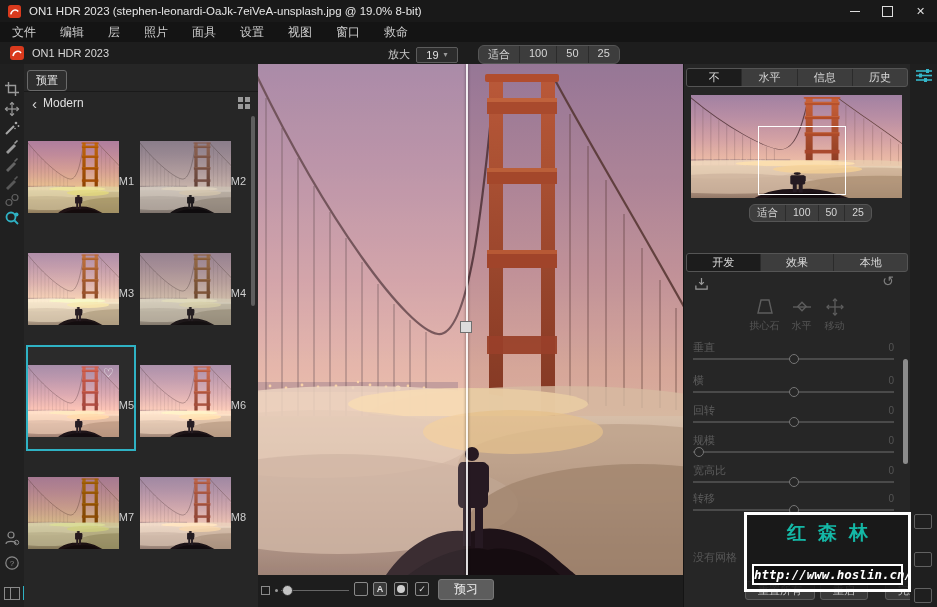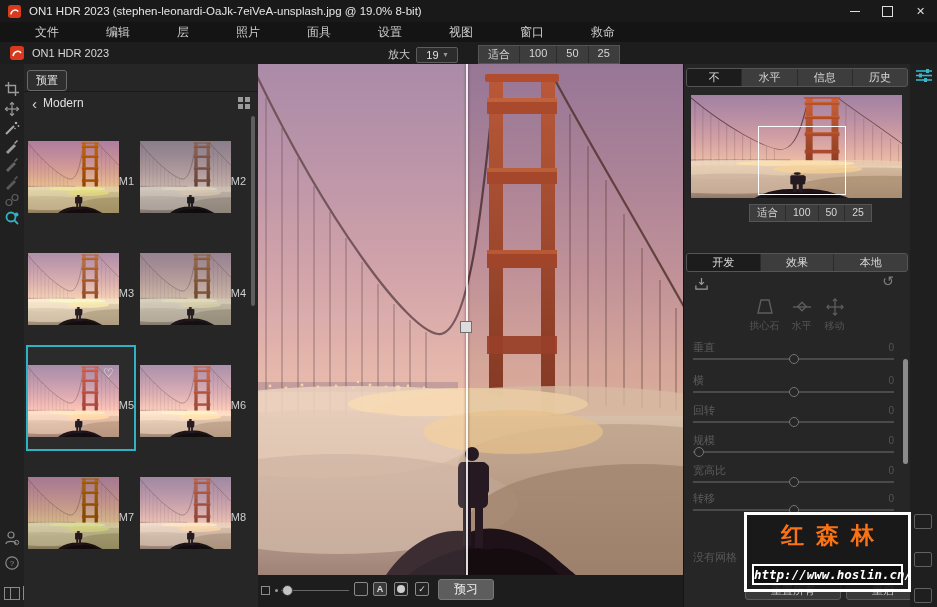--- a/index.html
+++ b/index.html
@@ -9,31 +9,31 @@
   .titlebar{position:absolute;top:0;left:0;right:0;height:22px;background:#191919;display:flex;align-items:center;}
   .app-icon{width:13px;height:13px;margin-left:8px;flex:0 0 auto;}
   .title-text{margin-left:8px;font-size:11.5px;color:#e6e6e6;white-space:nowrap;}
   .win-controls{margin-left:auto;display:flex;height:22px;}
   .win-btn{width:33px;height:22px;display:flex;align-items:center;justify-content:center;color:#ddd;}
   .glyph-min{width:10px;height:1px;background:#ddd;}
   .glyph-max{width:9px;height:9px;border:1px solid #ddd;}
   .glyph-close{font-size:11px;color:#ddd;line-height:1;}
   
   .menubar{position:absolute;top:22px;left:0;right:0;height:20px;background:#141414;display:flex;align-items:center;}
-  .menu-item{padding:0 12px;font-size:12px;color:#cfcfcf;margin-left:23px;}
+  .menu-item{padding:0 12px;font-size:12px;color:#cfcfcf;}
   
   .toolbar{position:absolute;top:42px;left:0;right:0;height:22px;background:#1d1d1d;border-bottom:2px solid #5eead4;}
   .tb-logo{position:absolute;left:10px;top:4px;width:14px;height:14px;}
   .tb-name{position:absolute;left:32px;top:5px;font-size:11px;color:#d8d8d8;}
   .zoom-controls{position:absolute;left:388px;top:3px;display:flex;align-items:center;}
   .zoom-label{font-size:11px;color:#c9c9c9;margin-right:6px;}
   .zoom-dd{width:40px;height:14px;border:1px solid #5c5c5c;background:#2c2c2c;border-radius:2px;
            display:flex;align-items:center;justify-content:center;gap:5px;font-size:11px;color:#e2e2e2;}
   .zoom-dd .arr{font-size:8px;color:#9a9a9a;}
-  .seg{display:inline-flex;background:#3d3d3d;border:1px solid #555;border-radius:0;overflow:hidden;margin-left:20px;}
+  .seg{display:inline-flex;background:#3d3d3d;border:1px solid #555;border-radius:6px;overflow:hidden;margin-left:20px;}
   .seg span{padding:1px 9px;font-size:11px;color:#d6d6d6;border-right:1px solid #2b2b2b;}
   .seg span:last-child{border-right:none;}
   
   .tool-strip{position:absolute;left:0;top:64px;bottom:0;width:24px;background:#202020;border-right:1px solid #151515;}
   .tool{position:absolute;left:4px;width:16px;height:16px;}
   
   .presets{position:absolute;left:24px;top:64px;width:234px;bottom:0;background:#262626;border-right:1px solid #0f0f0f;}
   .presets-head{position:absolute;top:0;left:0;right:0;height:27px;border-bottom:1px solid #1a1a1a;display:flex;align-items:flex-end;}
   .presets-btn{margin-left:3px;border:1px solid #6a6a6a;border-radius:3px;background:#2e2e2e;
                padding:2px 8px;font-size:11px;color:#e0e0e0;}
@@ -97,31 +97,31 @@
   .ttools{position:absolute;left:0;right:0;top:234px;display:flex;justify-content:center;gap:11px;}
   .ttool{display:flex;flex-direction:column;align-items:center;gap:3px;font-size:10px;color:#565656;}
   .sl{position:absolute;left:9px;width:201px;}
   .sl-row{display:flex;justify-content:space-between;align-items:center;height:13px;}
   .sl-label{font-size:11px;color:#5c5c5c;}
   .sl-value{font-size:10px;color:#555;}
   .sl-track{position:relative;margin-top:4px;height:1.5px;background:#4a4a4a;}
   .sl-knob{position:absolute;top:-4.5px;width:8px;height:8px;border:1.5px solid #757575;border-radius:50%;background:#262626;transform:translateX(-50%);}
   .grid-label{position:absolute;left:9px;top:486px;font-size:11px;color:#565656;}
   .actions{position:absolute;left:61px;top:517px;display:flex;gap:5px;}
-  .act-btn{padding:1px 25px;background:#3a3a3a;border:1px solid #5a5a5a;border-radius:3px;font-size:11px;color:#c6c6c6;white-space:nowrap;}
+  .act-btn{padding:1px 12px;background:#3a3a3a;border:1px solid #5a5a5a;border-radius:3px;font-size:11px;color:#c6c6c6;white-space:nowrap;}
   .act-gap{margin-left:12px;}
   .r-scroll{position:absolute;right:3px;top:295px;width:5px;height:105px;background:#8c8c8c;border-radius:3px;}
   
   .redge{position:absolute;left:910px;top:64px;width:27px;bottom:0;background:#1f1f1f;}
   .redge-top-icon{position:absolute;left:5px;top:4px;}
   .side-ic{position:absolute;left:4px;width:16px;height:13px;border:1px solid #616161;border-radius:2px;}
   
   .watermark{position:absolute;left:744px;top:512px;width:161px;height:74px;border:3px solid #fff;
              background:rgba(24,24,24,0.88);z-index:99;}
-  .wm-title{text-align:center;margin-top:5px;font-size:23px;font-weight:bold;color:#f97316;letter-spacing:12px;padding-left:12px;
+  .wm-title{text-align:center;margin-top:5px;font-size:19px;font-weight:bold;color:#14b8a6;letter-spacing:12px;padding-left:12px;
             font-family:"DejaVu Sans",sans-serif;}
   .wm-url{position:absolute;left:5px;right:5px;bottom:4px;border:2px solid #fff;background:#0e0e0e;text-align:center;
           font-family:"DejaVu Sans Mono",monospace;font-weight:bold;font-style:italic;font-size:12.5px;color:#fff;padding:1px 0;}
   
   .f-m1{filter:hue-rotate(18deg) saturate(1.3) brightness(1.02);}
   .f-m2{filter:saturate(0.45) brightness(0.95);}
   .f-m3{filter:saturate(0.85) brightness(1.12) hue-rotate(10deg);}
   .f-m4{filter:saturate(0.6) brightness(1.0) hue-rotate(14deg) contrast(0.96);}
   .f-m5{filter:saturate(1.05) hue-rotate(-12deg) brightness(1.06) sepia(0.12);}
   .f-m6{filter:saturate(0.9) hue-rotate(-5deg) brightness(1.1) sepia(0.08);}

